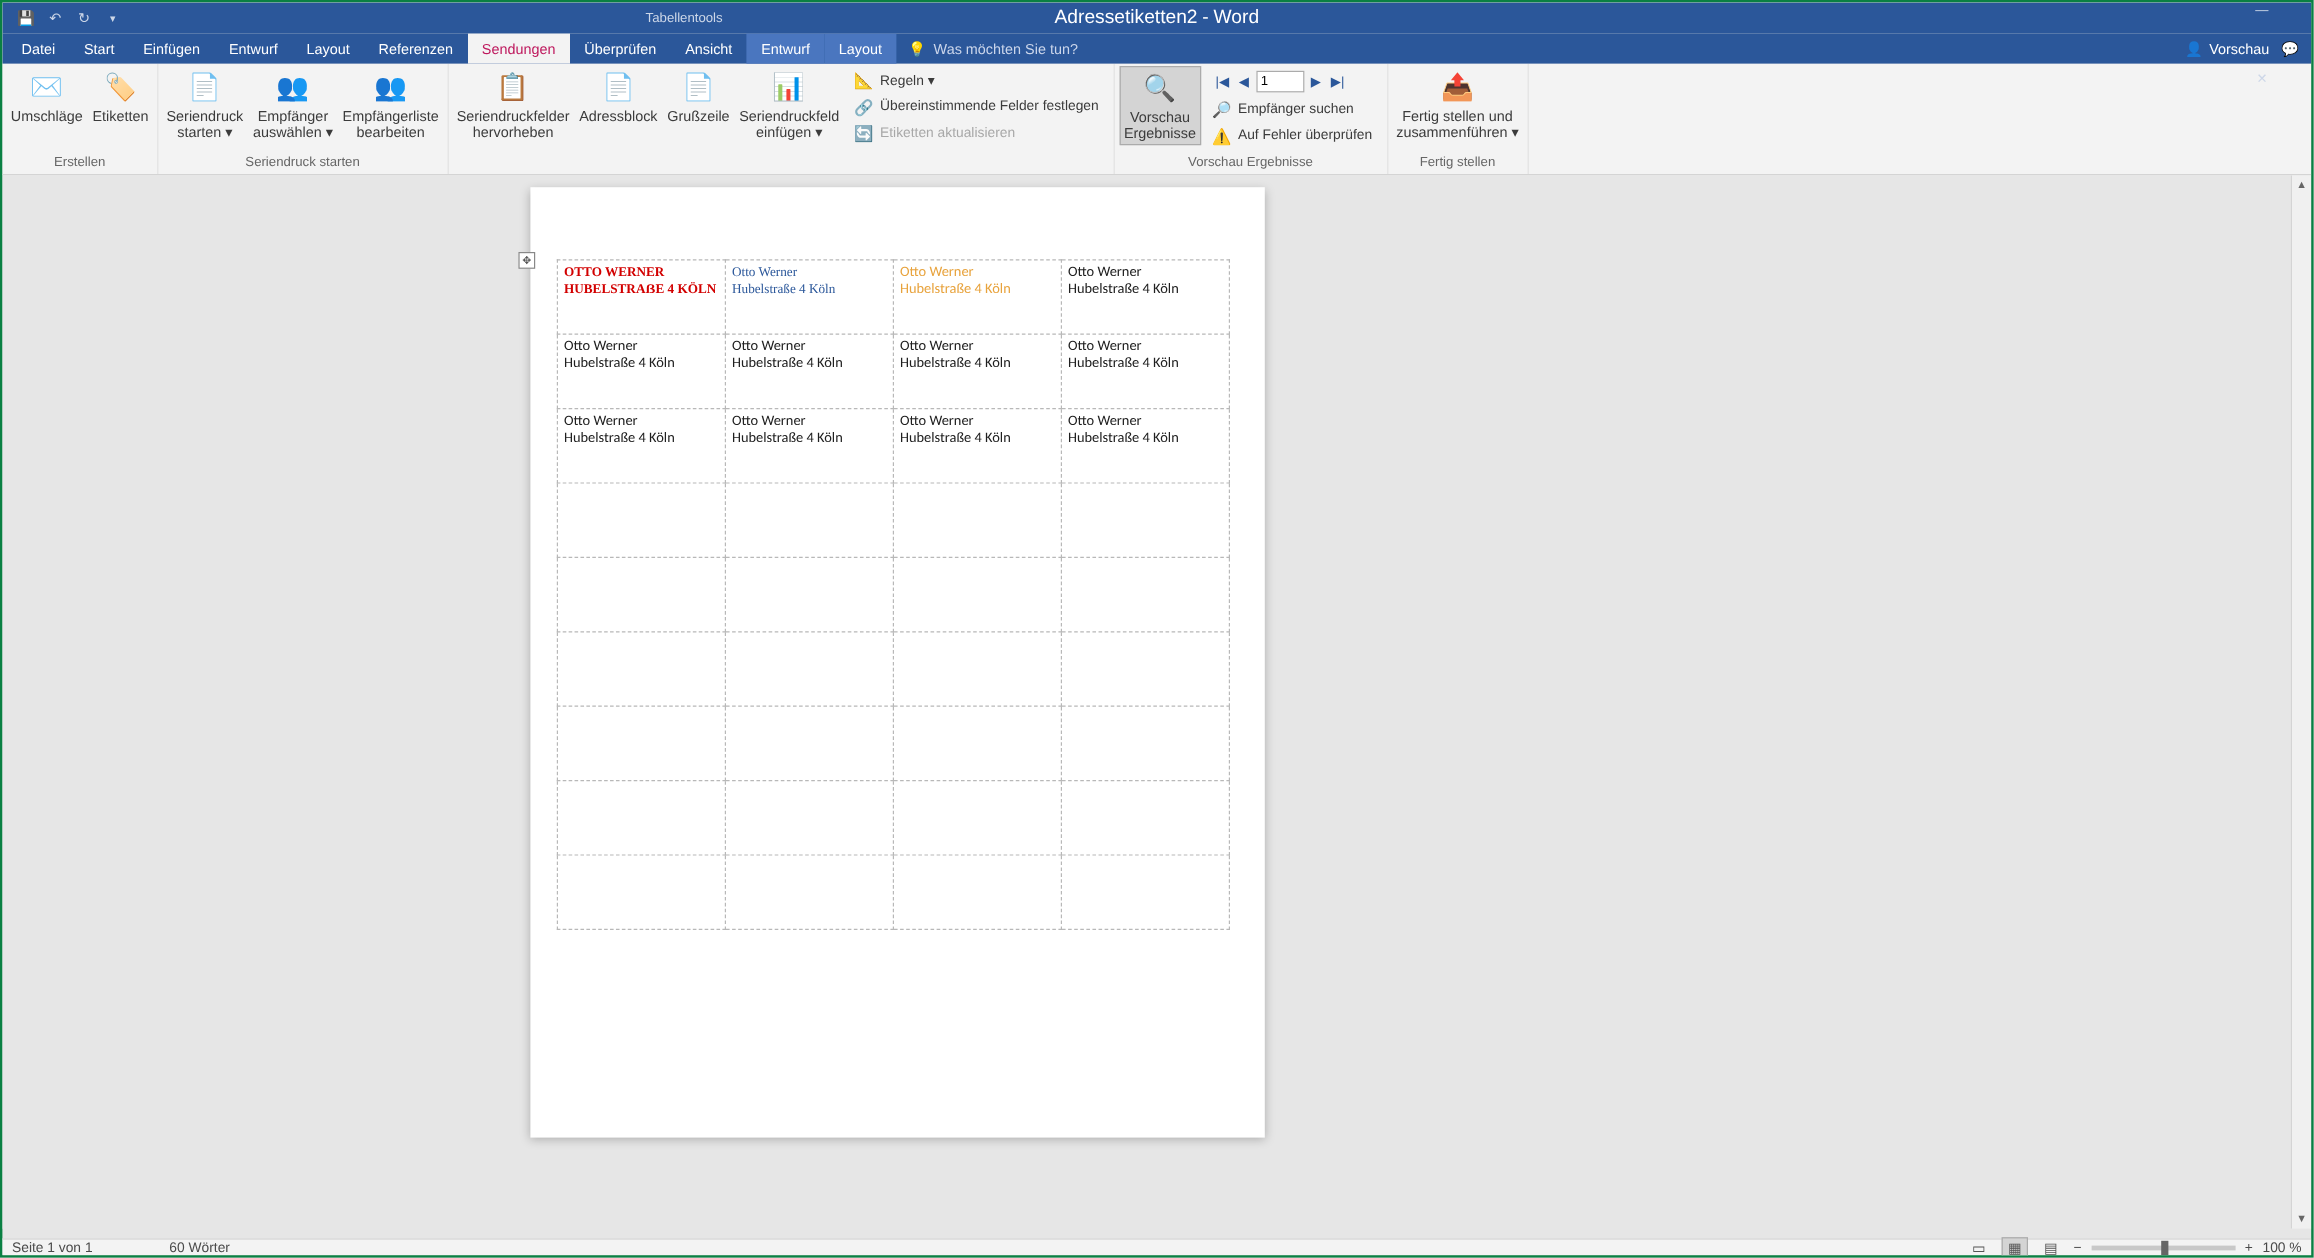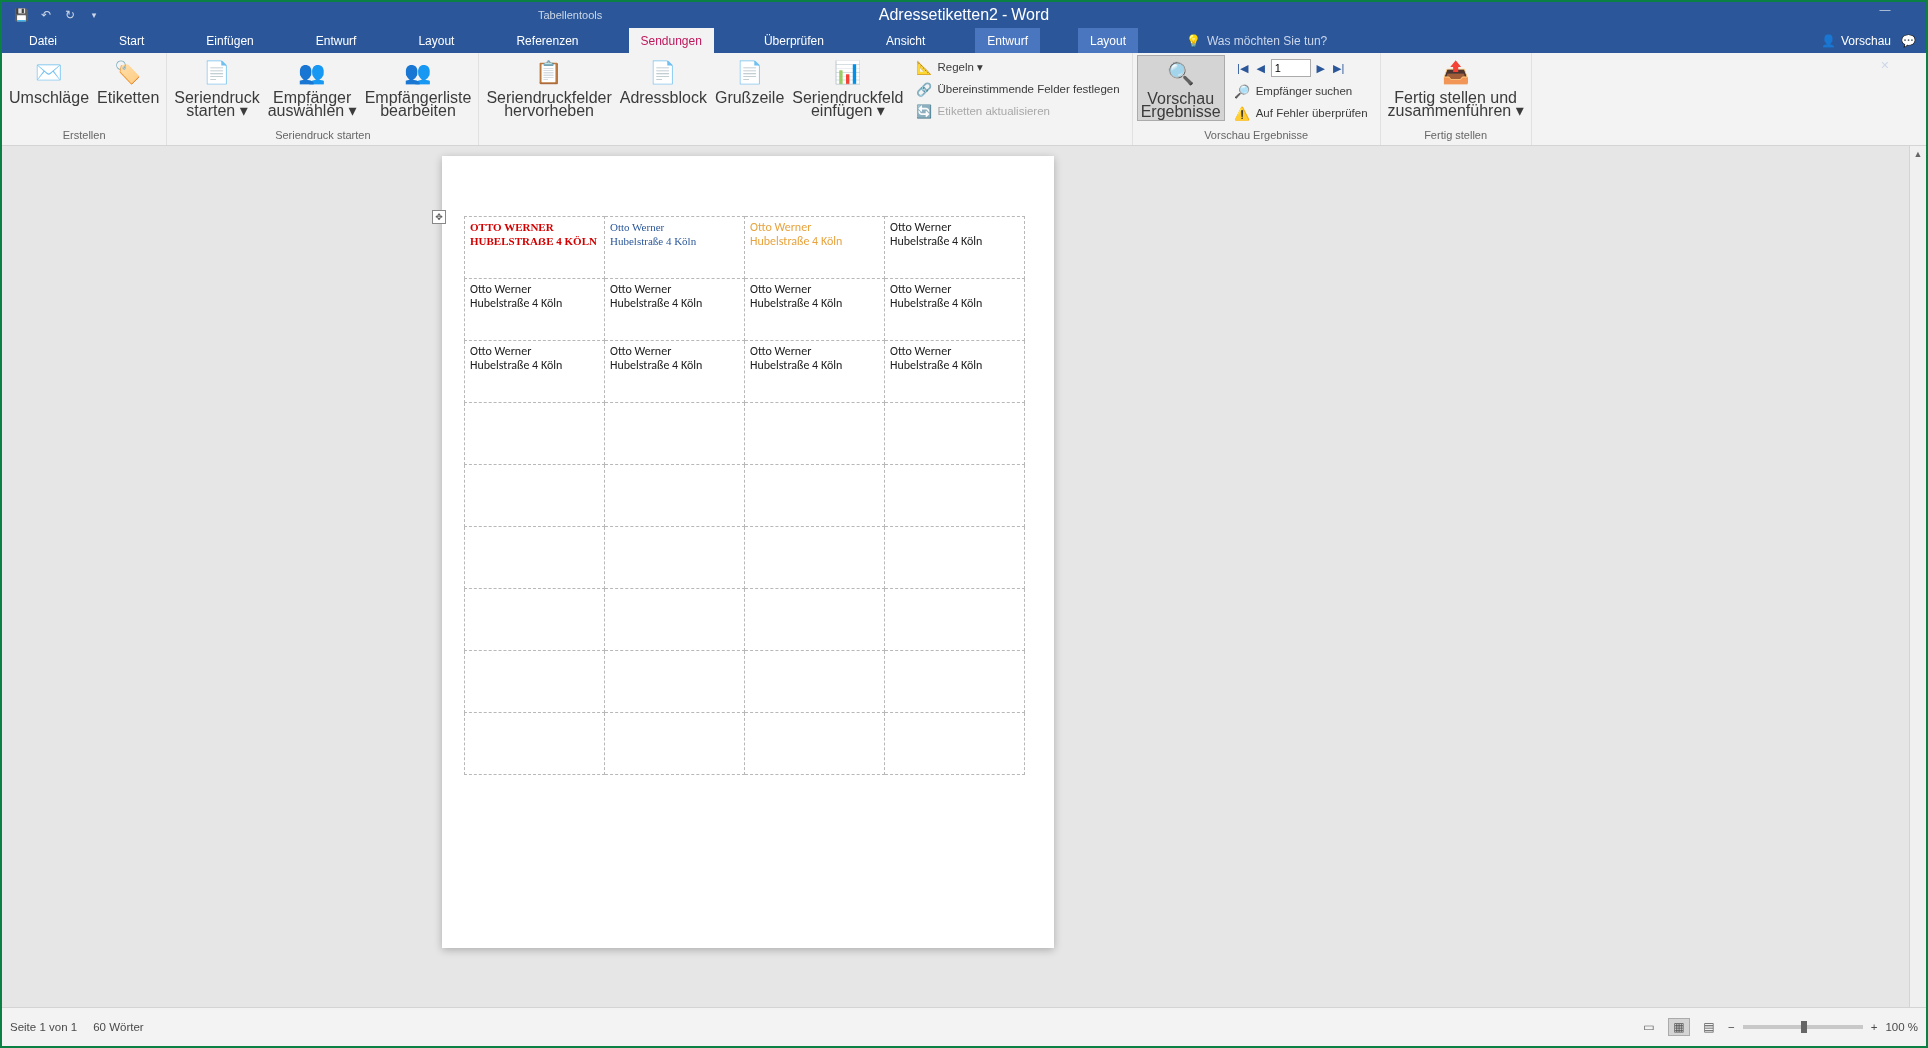--- a/index.html
+++ b/index.html
@@ -5,53 +5,53 @@
 * { margin: 0; padding: 0; box-sizing: border-box; }
 body { font-family: "Segoe UI", Tahoma, sans-serif; font-size: 12px; background: #e6e6e6; overflow: hidden; width: 1928px; height: 1048px; position: relative; border: 2px solid #0a8043; }
 .titlebar { height: 26px; background: #2b579a; color: #fff; display: flex; align-items: center; position: relative; }
 .qat { display: flex; align-items: center; gap: 0px; padding-left: 8px; }
 .qat-btn { width: 24px; height: 24px; display: flex; align-items: center; justify-content: center; color: #cdd7e8; cursor: pointer; }
 .title-center { position: absolute; left: 50%; transform: translateX(-50%); font-size: 16px; color: #fff; display:flex; align-items:center; gap:4px;}
 .title-tools { position: absolute; left: 536px; font-size: 11px; color: #cdd7e8;}
 .title-right { margin-left: auto; display: flex; align-items: center; gap: 2px; padding-right: 4px; flex-direction: column; }
 .title-right .txt { color: #fff; font-size: 12px; padding: 0 10px; cursor:pointer;}
 .win-btn { width: 36px; height: 26px; display: flex; align-items: center; justify-content: center; color: #cdd7e8; cursor:pointer; font-size:11px;}
-.tabbar { height: 25px; background: #2b579a; display: flex; align-items: stretch; padding-left: 15px; position:relative;gap:38px;}
+.tabbar { height: 25px; background: #2b579a; display: flex; align-items: stretch; padding-left: 4px; position:relative;}
 .tab { color: #fff; font-size: 12px; padding: 0 12px; display: flex; align-items: center; cursor: pointer; }
 .tab.active { background: #f3f3f3; color: #be185d; }
 .tab.context { background: #4a76bf; }
 .tell-me { display: flex; align-items: center; color: #cbd6eb; font-size: 12px; padding-left: 10px; gap:6px;}
 .tab-right { margin-left:auto; display:flex; align-items:center; gap:10px; padding-right:10px; color:#fff;}
 .share { display:flex; align-items:center; gap:5px; cursor:pointer;}
 .ribbon { height: 93px; background: #f3f3f3; border-bottom: 1px solid #d4d4d4; display: flex; align-items: stretch; }
 .group { display: flex; flex-direction: column; border-right: 1px solid #e1e1e1; padding: 2px 4px 0 4px; }
 .group-body { flex: 1; display: flex; align-items: flex-start; gap: 2px; }
 .group-label { font-size: 11px; color: #666; text-align: center; padding-bottom: 2px; height:16px;}
 .big-btn { display: flex; flex-direction: column; align-items: center; justify-content: flex-start; width: auto; min-width:44px; padding: 2px 3px; cursor: pointer; text-align:center;}
 .big-btn .ico { width: 32px; height: 32px; display:flex; align-items:center; justify-content:center; font-size:22px;}
-.big-btn .lbl { font-size: 16px; color: #3b3b3b; line-height: 13px; margin-top:2px;text-align:center;}
+.big-btn .lbl { font-size: 12px; color: #3b3b3b; line-height: 13px; margin-top:2px;text-align:center;}
 .big-btn.highlight { background: #d4d4d4; border:1px solid #ababab; }
 .sm-row { display:flex; flex-direction:column; gap:2px; padding:2px 4px;}
 .sm-btn { display:flex; align-items:center; gap:5px; font-size:11.5px; color:#3b3b3b; cursor:pointer; height:20px; padding:0 4px;}
 .sm-btn.disabled { color:#a8a8a8; cursor:default;}
 .sm-btn .sico { width:16px; height:16px; display:flex; align-items:center; justify-content:center; font-size:13px;}
 .nav-box { display:flex; align-items:center; gap:2px; height:22px; padding:0 4px;}
 .nav-box .nbtn { width:16px; cursor:pointer; color:#2b579a; font-size:11px; text-align:center;}
 .nav-box input { width:40px; height:18px; border:1px solid #ababab; font-size:11px; padding:0 3px;}
 .workspace { position: absolute; top: 144px; left: 0; right: 0; bottom: 22px; background: #e6e6e6; overflow: hidden; }
 .scroll-v { position:absolute; right:0; top:0; bottom:0; width:17px; background:#f0f0f0; border-left:1px solid #d4d4d4;}
 .scroll-v .arrow { height:17px; text-align:center; font-size:9px; color:#666; cursor:pointer; line-height:17px;}
 .page { position: absolute; left: 440px; top: 10px; width: 612px; height: 792px; background: #fff; box-shadow: 0 2px 8px rgba(0,0,0,.25); }
 .table-anchor { position:absolute; left:-10px; top:54px; width:14px; height:14px; border:1px solid #888; background:#fff; font-size:9px; text-align:center; line-height:12px; color:#555; cursor:move;}
 .label-table { position:absolute; left:22px; top:60px; border-collapse:collapse; }
 .label-table td { border:1px dashed #b8b8b8; width:140px; height:62px; vertical-align:top; padding:3px 5px; font-size:12px; color:#202020; font-family: Calibri, sans-serif;}
 .cell-red { color:#d20000; font-weight:bold; font-variant: small-caps; font-family: "Wide Latin", serif; font-size:11px; letter-spacing:0px;}
 .cell-blue { color:#2b579a; font-family: "Segoe Script", cursive; font-size:11px;}
 .cell-orange { color:#e8a33d; font-family: Calibri, sans-serif;}
-.statusbar { position:absolute; bottom:0; left:0; right:0; height:39px; background:#f3f3f3; border-top:1px solid #d4d4d4; display:flex; align-items:center; font-size:11.5px; color:#4a4a4a; padding:0 8px;}
+.statusbar { position:absolute; bottom:0; left:0; right:0; height:14px; background:#f3f3f3; border-top:1px solid #d4d4d4; display:flex; align-items:center; font-size:11.5px; color:#4a4a4a; padding:0 8px;gap:48px;}
 .statusbar .right { margin-left:auto; display:flex; align-items:center; gap:8px;}
 .view-btn { width:22px; height:18px; border:1px solid transparent; cursor:pointer; display:flex; align-items:center; justify-content:center; font-size:12px; color:#555;}
 .view-btn.active { background:#d4d4d4; border-color:#ababab;}
 .zoom-slider { width:120px; height:4px; background:#c8c8c8; position:relative;}
 .zoom-slider .thumb { position:absolute; left:58px; top:-4px; width:6px; height:12px; background:#666;}
 </style>
 </head>
 <body>
 
 <div class="titlebar">

